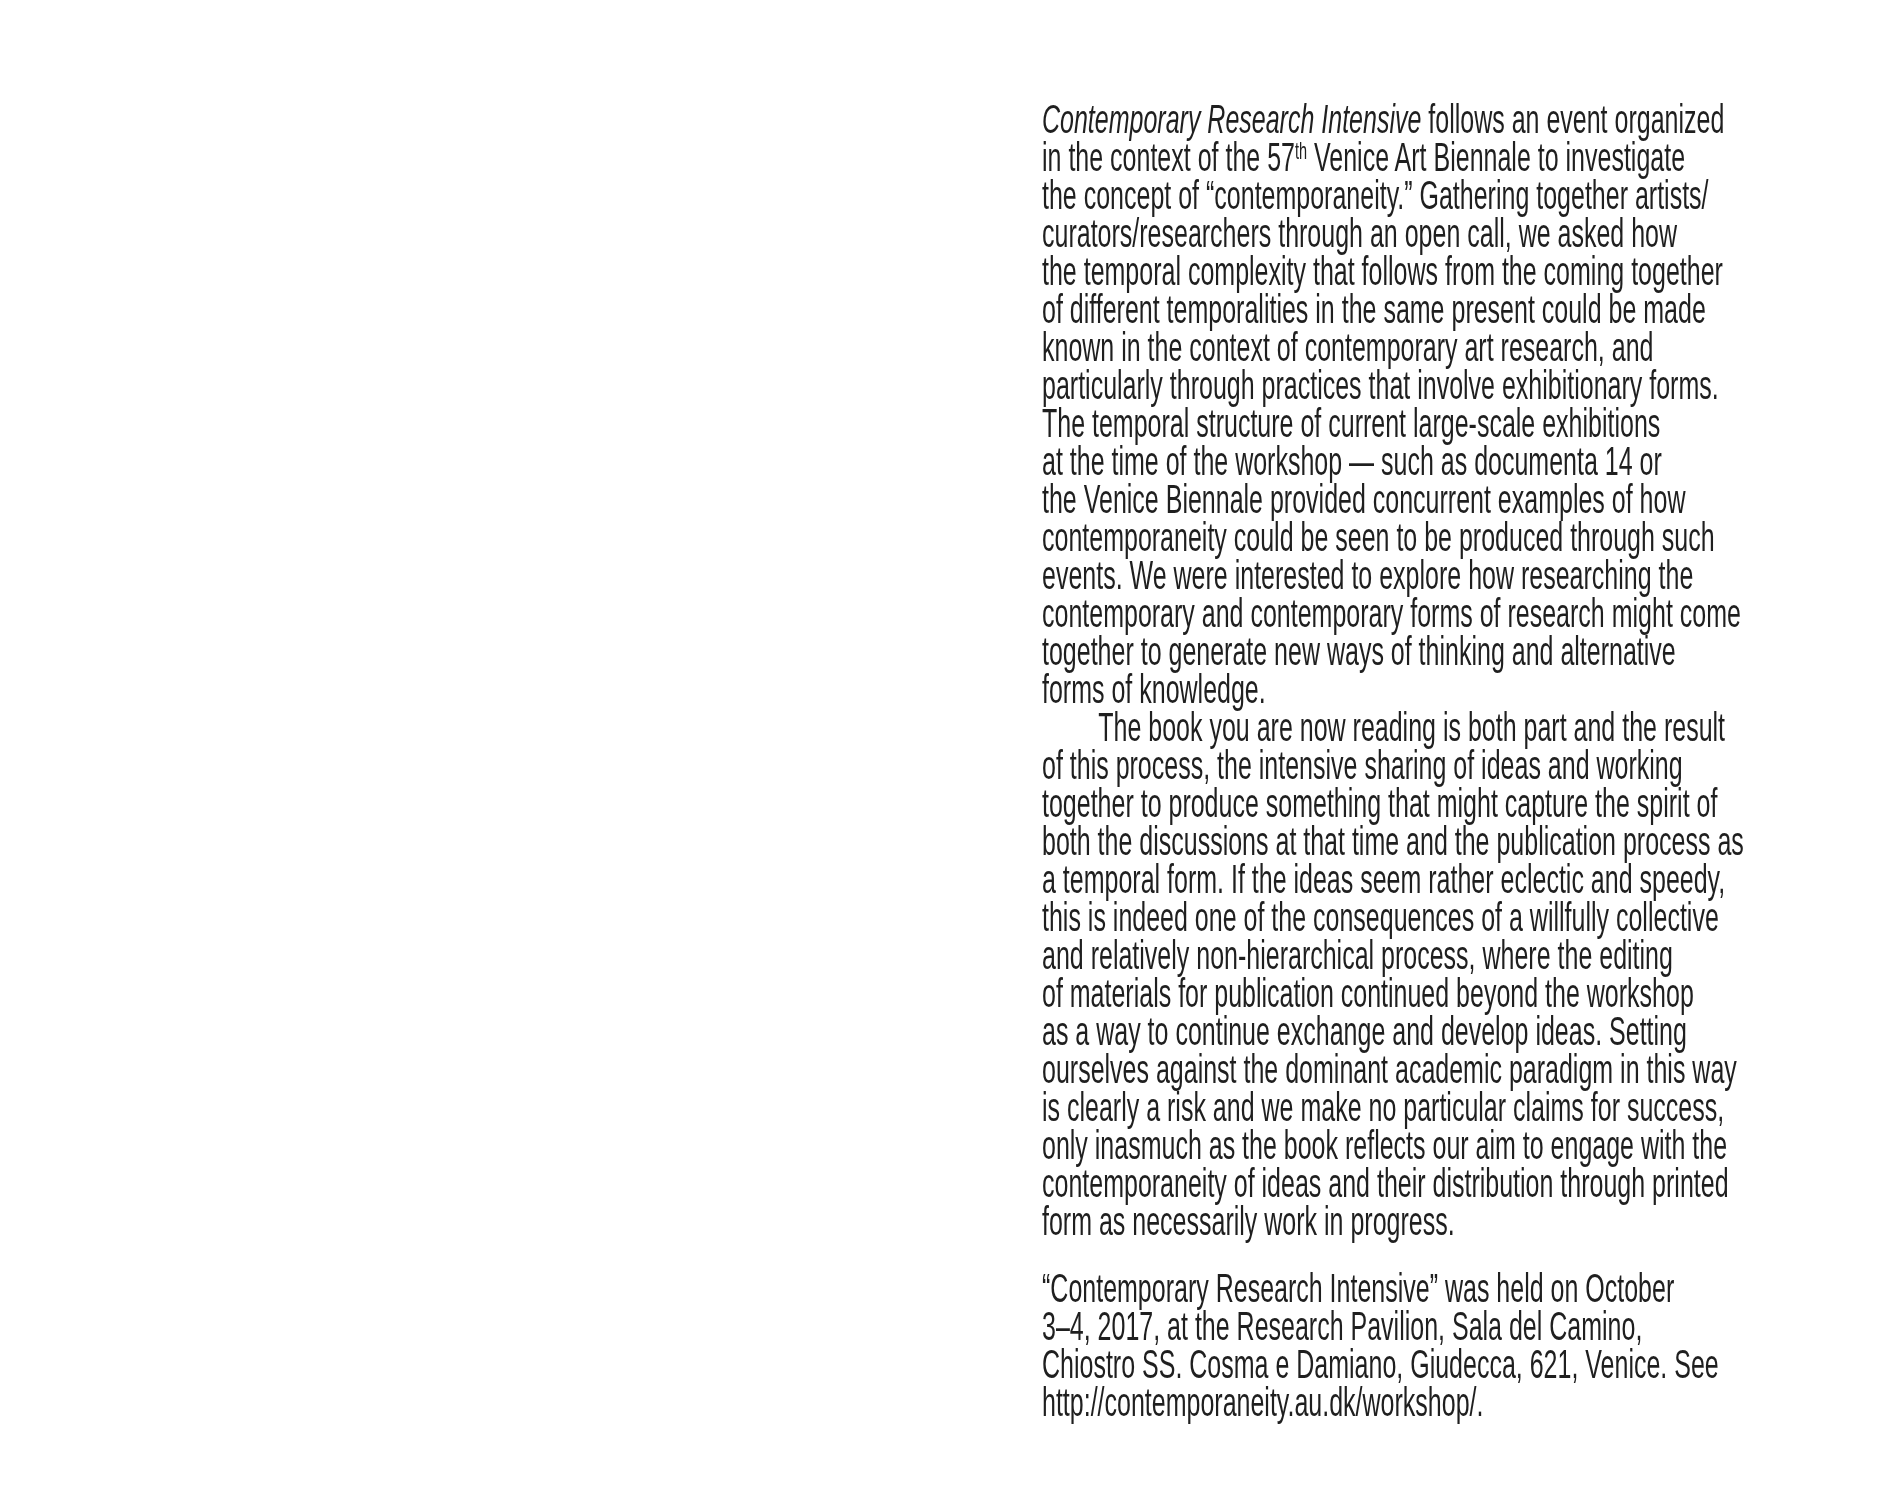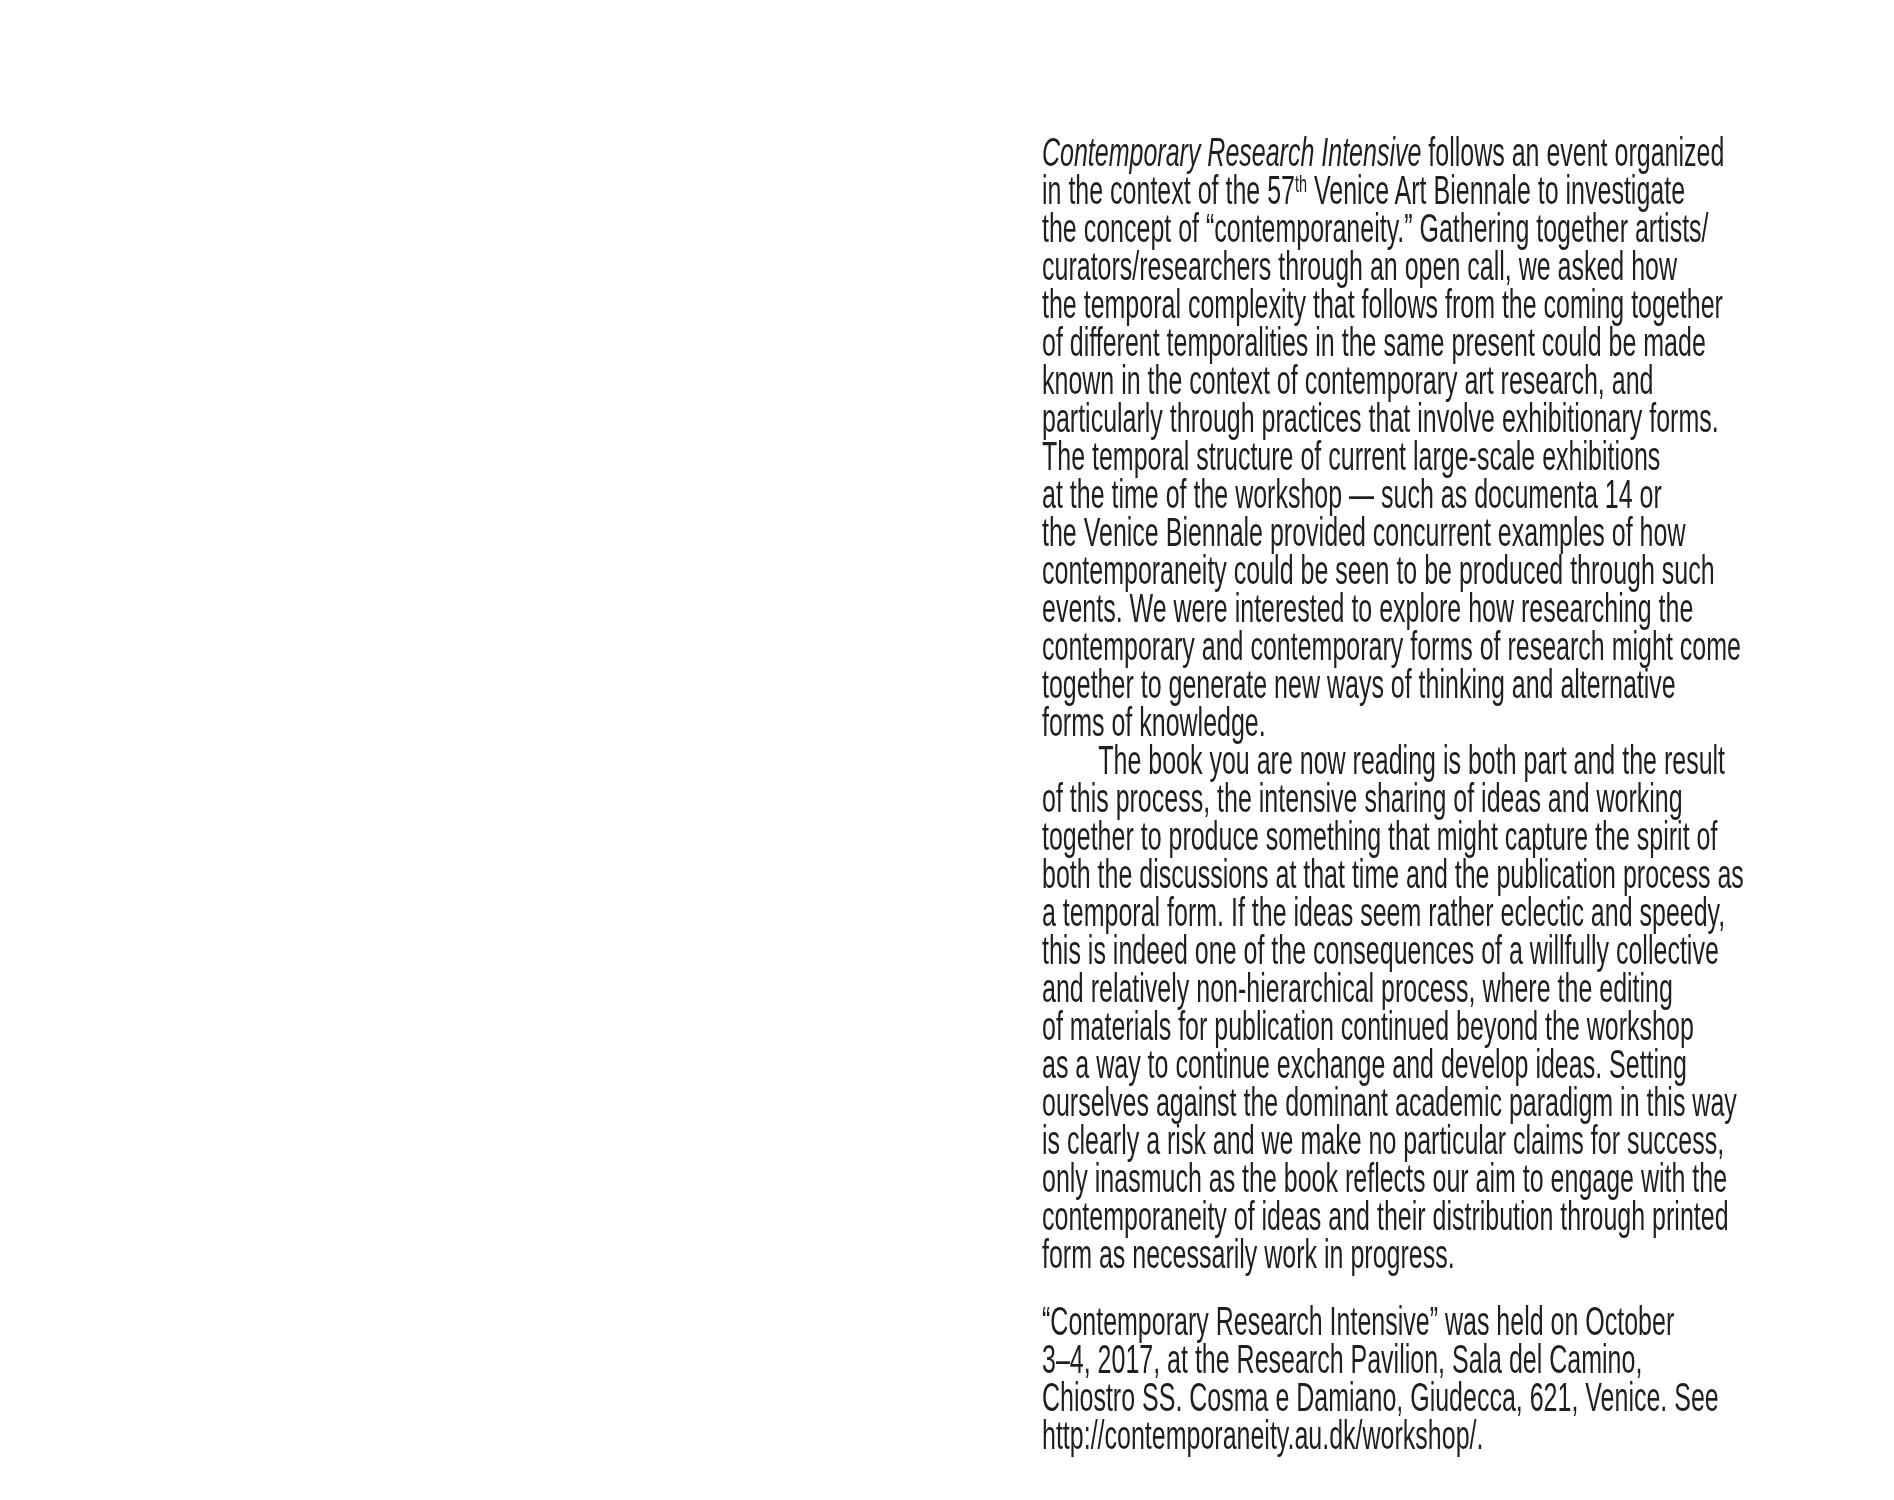--- a/index.html
+++ b/index.html
@@ -13,21 +13,20 @@
     position: relative;
     overflow: hidden;
     font-family: "Liberation Sans", sans-serif;
   }
   .page {
     position: absolute;
     left: 0; top: 0;
     width: 1894px;
     height: 1054px;
     background: #ffffff;
-    margin-top: 33px;
   }
   
   .text-block {
     position: absolute;
     left: 1042px;
     top: 100px;
     width: 1360px;
     font-size: 40px;
     line-height: 38px;
     color: #1f1f1f;

